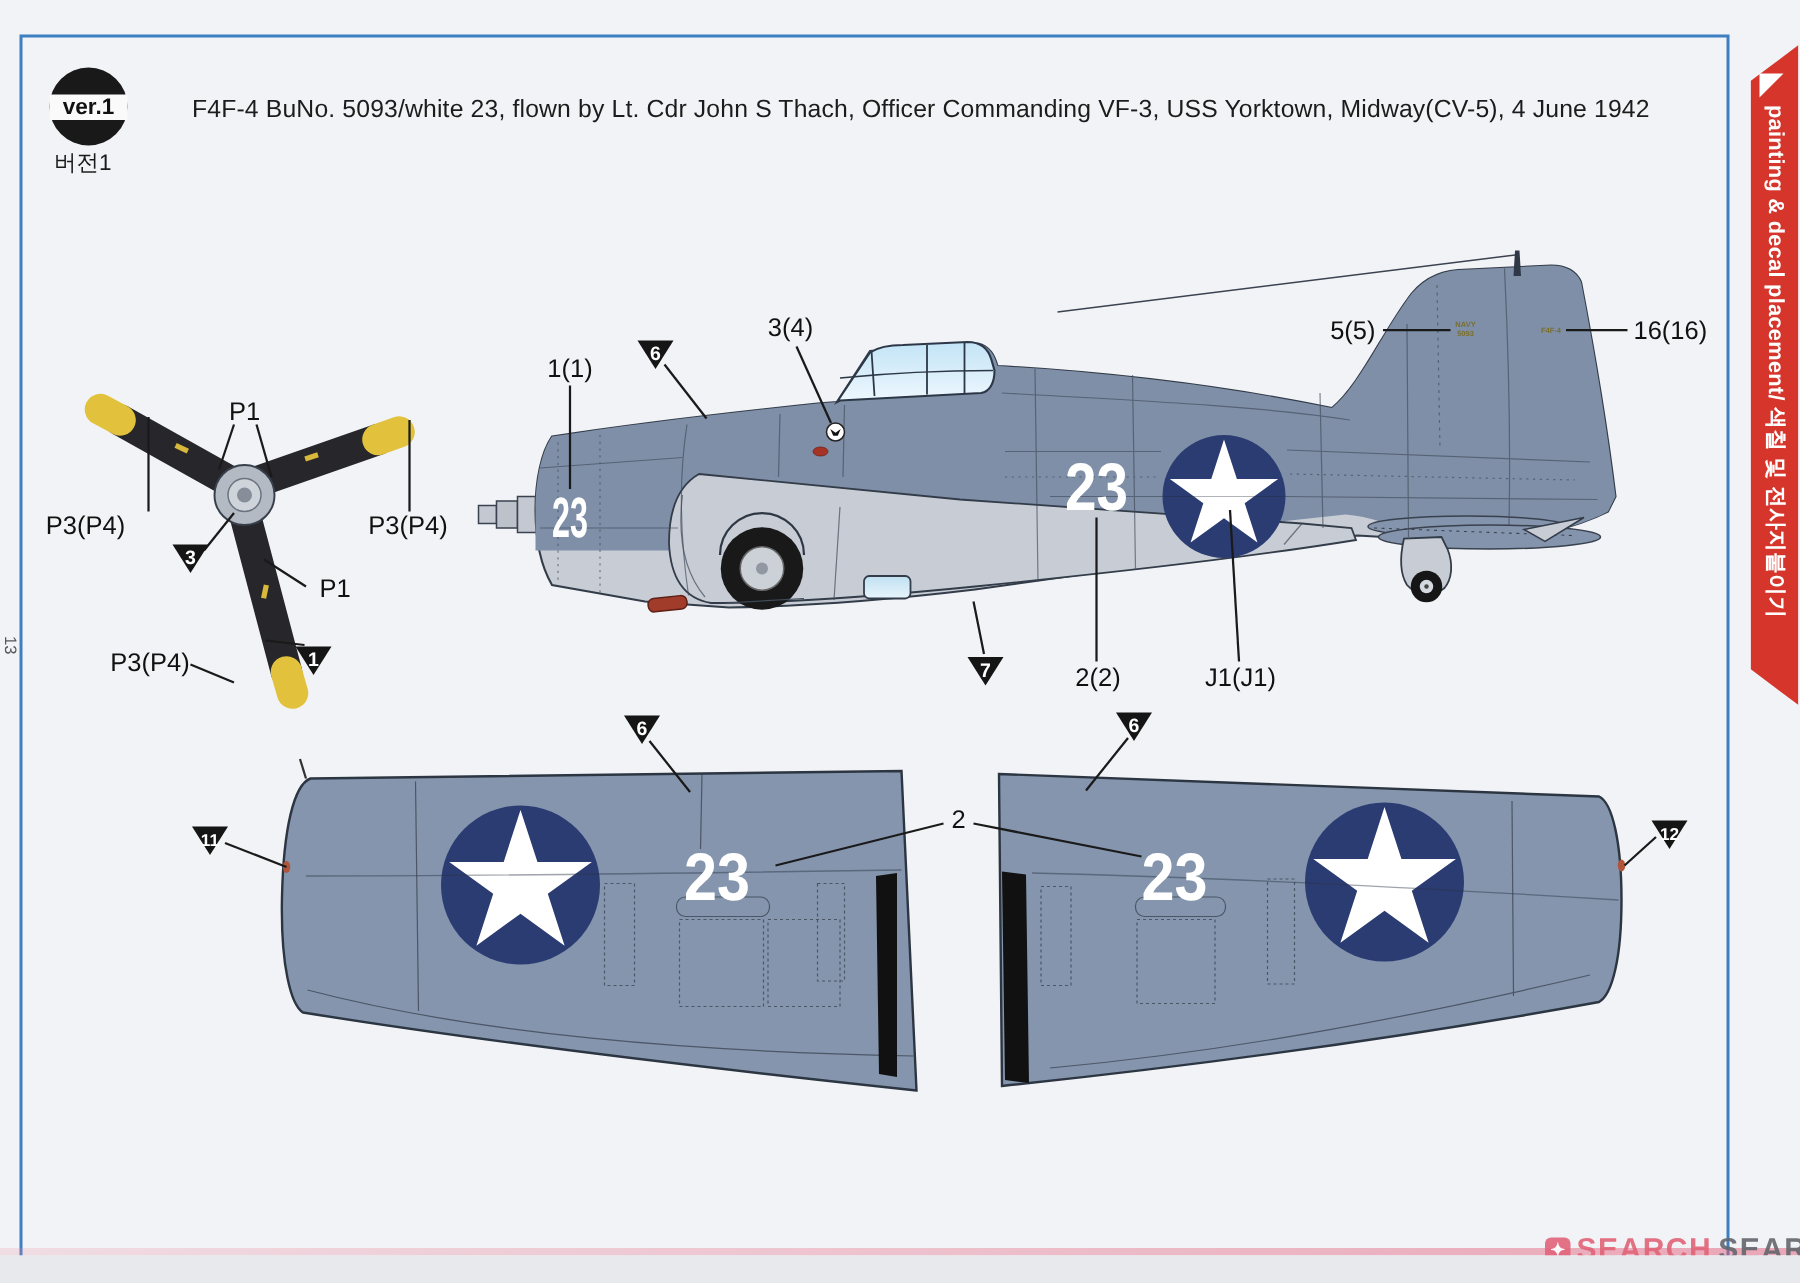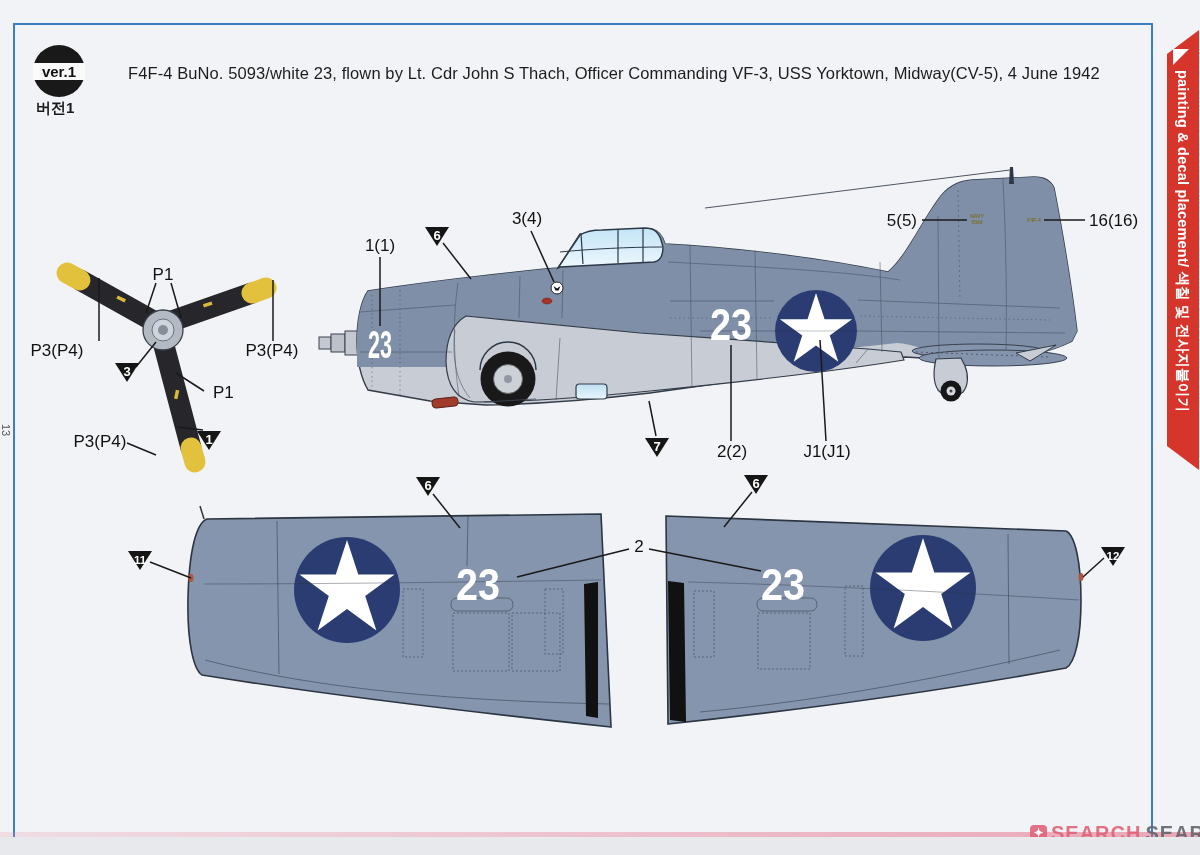--- a/index.html
+++ b/index.html
@@ -5,21 +5,21 @@
   html,body{margin:0;padding:0;background:#e8e9ec;}
   .sheet{position:relative;width:1200px;height:837px;background:#f2f3f6;overflow:hidden;
          font-family:"Liberation Sans", sans-serif;color:#1a1a1a;}
   .border-frame{position:absolute;left:13px;top:23px;width:1140px;height:818px;
                 border:2px solid #3d7fc1;box-sizing:border-box;}
   
   .ver-badge{position:absolute;left:33px;top:45px;width:52px;height:52px;border-radius:50%;
              background:#191919;}
   .ver-band{position:absolute;left:0;right:0;top:18px;height:17px;background:#fafafa;
             text-align:center;font-size:15px;font-weight:700;line-height:17px;color:#111;}
-  .ver-kr{position:absolute;left:36px;top:99px;font-size:15px;font-weight:700;}
+  .ver-kr{position:absolute;left:36px;top:99px;font-size:15px;font-weight:400;}
   .page-title{position:absolute;left:95px;top:64px;font-size:16.5px;letter-spacing:.1px;color:#1c1c1c;margin-left:33px;}
   .notes{position:absolute;left:962px;top:33px;font-size:11.5px;line-height:18px;color:#222;white-space:pre;}
   
   .side-tab{position:absolute;left:1167px;top:30px;width:32px;height:440px;background:#d6352b;
             -webkit-clip-path:polygon(0 24px,100% 0,100% 100%,0 calc(100% - 24px));
             clip-path:polygon(0 24px,100% 0,100% 100%,0 calc(100% - 24px));}
   .tab-fold{position:absolute;left:1173px;top:49px;width:0;height:0;
             border-top:16px solid #ffffff;border-right:16px solid transparent;}
   .tab-text{position:absolute;left:1198px;top:36px;width:424px;height:30px;transform:rotate(90deg);
             transform-origin:0 0;color:#fff;font-size:14.5px;font-weight:600;line-height:30px;

